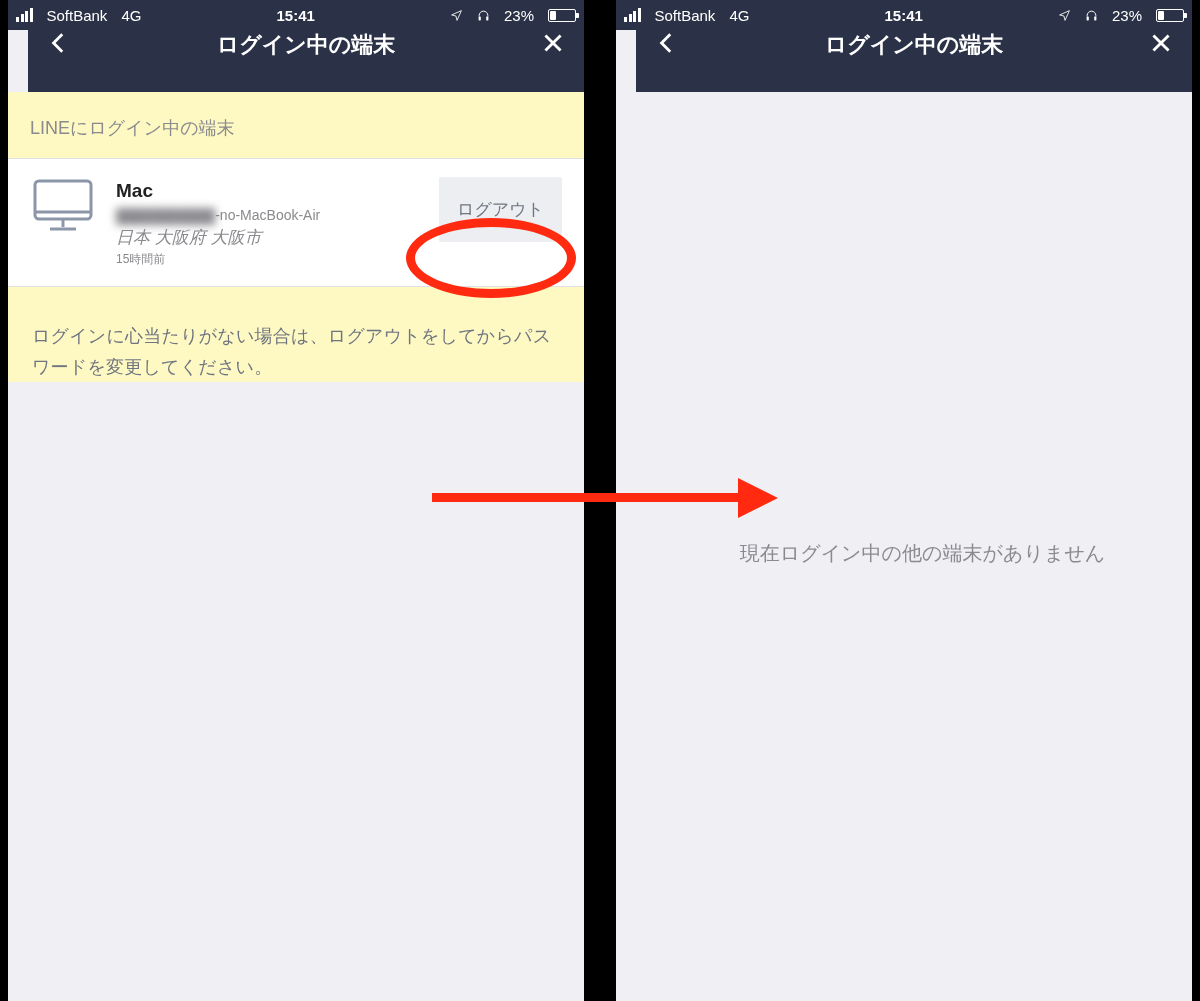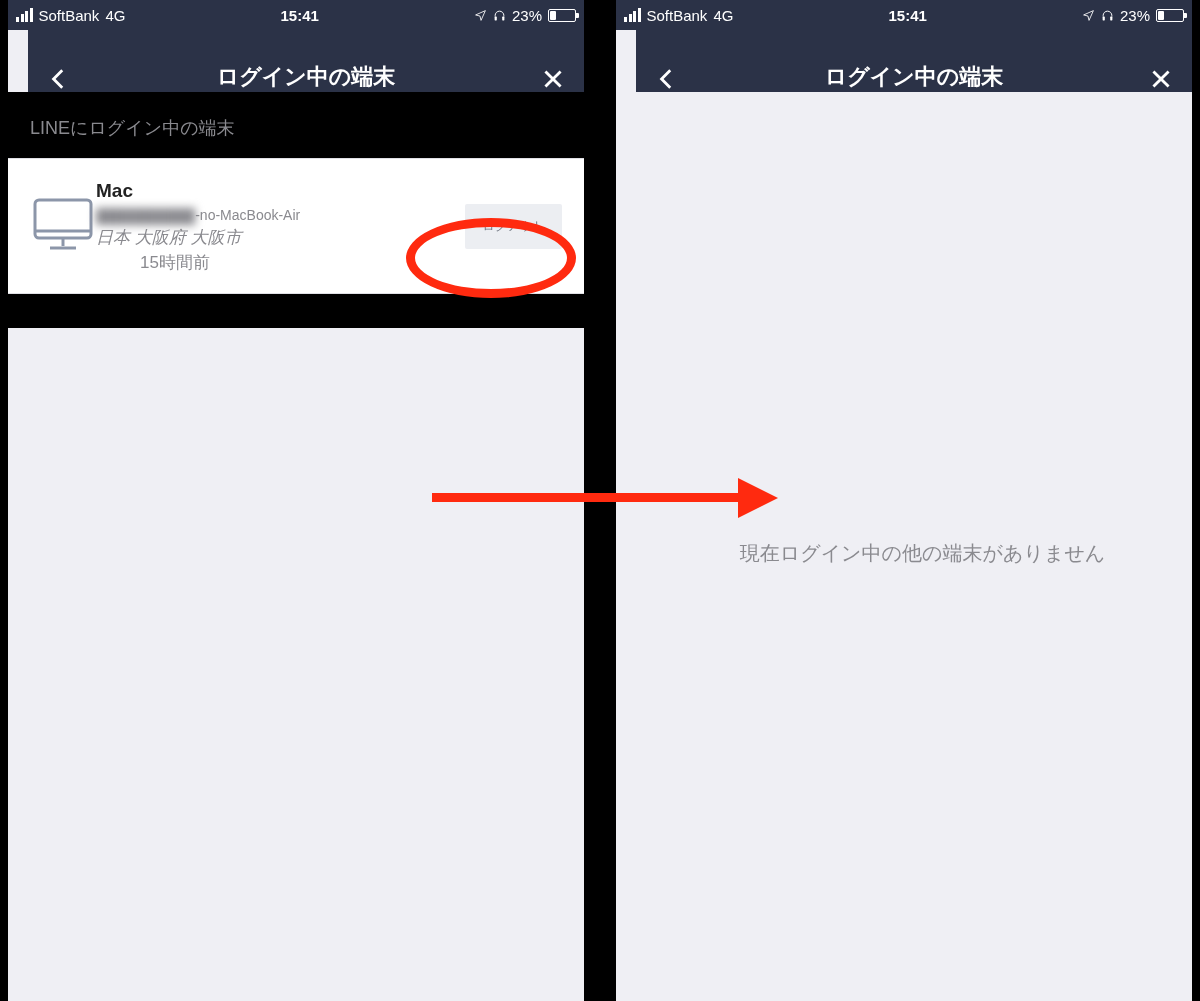--- a/index.html
+++ b/index.html
@@ -21,69 +21,70 @@
   .status {
     height: 30px;
     background: #2b3247;
     color: #fff;
     display: flex;
     align-items: center;
     justify-content: space-between;
     padding: 0 8px;
     font-size: 15px;
   }
-  .status .group { display:flex; align-items:center; gap:6px; }
+  .status .group { display:flex; align-items:center; gap:14px; }
   .bars { display:flex; align-items:flex-end; gap:1.5px; }
   .bars span { width:3px; background:#fff; display:block; }
   .bars span:nth-child(1){height:5px;}
   .bars span:nth-child(2){height:8px;}
   .bars span:nth-child(3){height:11px;}
   .bars span:nth-child(4){height:14px;}
   .batt { position:relative; width:28px; height:13px; border:1.5px solid #fff; border-radius:2px; }
   .batt::after{ content:""; position:absolute; right:-4px; top:3px; width:2.5px; height:5px; background:#fff; border-radius:0 1px 1px 0;}
   .batt .fill{ position:absolute; left:1px; top:1px; bottom:1px; width:22%; background:#fff; border-radius:1px;}
   .navicon{ width:13px; height:13px; }
 
   
   .nav {
     height: 62px;
     background: #2b3247;
     color: #fff;
     display:flex;
-    align-items:flex-end;
+    align-items:flex-start;
     justify-content:space-between;
     padding:0 18px;
     margin-left:20px;
   }
   .nav .title { font-size:22px; font-weight:700; flex:1; text-align:center; }
   .nav .icon  { width:26px; height:26px; display:flex; align-items:center; justify-content:center; }
   .nav svg { stroke:#fff; stroke-width:2.6; fill:none; }
 
   
-  .body { background:#000000; }
+  .body { background:#fef9c3; }
   .section-label { color:#8a8a8f; font-size:18px; padding:24px 22px 18px; }
   .device-card {
     background:#fff;
     border-top:1px solid #e0e0e5;
     border-bottom:1px solid #e0e0e5;
     display:flex;
-    align-items:center;
+    align-items:flex-start;
     padding:18px 22px;
+    gap:20px;
     position:relative;
   }
   .device-icon svg { stroke:#8c96a9; stroke-width:3; fill:none; }
   .device-meta { flex:1; min-width:0; line-height:1.45; }
   .device-meta .name { font-size:19px; font-weight:700; color:#222; }
   .device-meta .host { font-size:14px; color:#8a8a8f; }
   .device-meta .loc  { font-size:17px; color:#8a8a8f;font-style:italic; }
-  .device-meta .time { font-size:17px; color:#8a8a8f;margin-left:44px; }
+  .device-meta .time { font-size:12px; color:#8a8a8f; }
   .blur { filter: blur(4px); display:inline-block; vertical-align:middle; }
   .logout-btn{
-    background:#eceef2; color:#6f7580; border:none; font-size:12px;
-    padding:14px 18px; border-radius:2px;
+    background:#eceef2; color:#6f7580; border:none; font-size:17px;
+    padding:21px 18px; border-radius:2px;
   }
   .info { color:#6f7580; font-size:18px; line-height:1.7; padding:34px 24px 0; letter-spacing:.2px;}
   .info p+p{ margin-top:26px;}
 
   .empty-msg{
     color:#8a8a8f; font-size:20px; text-align:center;
     position:absolute; top:540px; left:0; right:0;padding-left:37px;
   }
 
   
@@ -167,20 +168,21 @@
           <div class="host">
             <span class="blur">██████████</span><span>-no-MacBook-Air</span>
           </div>
           <div class="loc">日本 大阪府 大阪市</div>
           <div class="time">15時間前</div>
         </div>
         <button class="logout-btn">ログアウト</button>
       </div>
 
       <div class="info">
+        <p>ログインに心当たりがない場合は、ログアウトをしてからパスワードを変更してください。</p>
       </div>
     </div>
   </div>
 
   <div class="phone right">
     <div class="status">
       <div class="group">
         <span class="bars">
             <span></span>
             <span></span>

